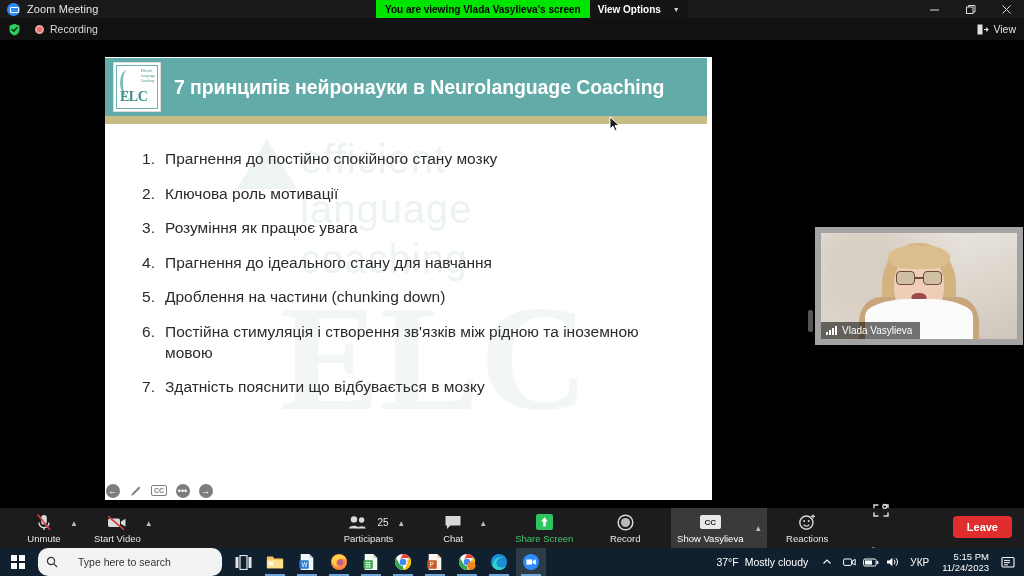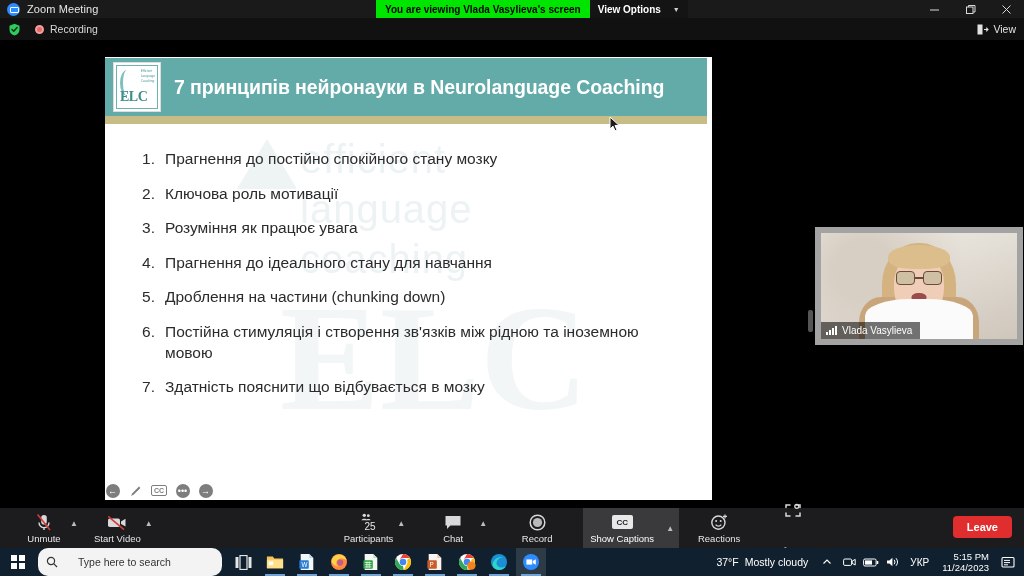--- a/index.html
+++ b/index.html
@@ -309,23 +309,22 @@
     position: absolute; left: 0; right: 0; bottom: 28px; height: 40px;
     background: #1c1c1e; display: flex; align-items: center;
   }
   .tool {
     display: flex; flex-direction: column; align-items: center;
     justify-content: center; height: 40px; min-width: 52px;
     color: #e7e7e7; font-size: 9.5px; cursor: pointer; position: relative;
     padding: 0 4px;
   }
   .tool .ti {
-    height: 19px; display: flex; align-items: center; justify-content: center;
+    height: 19px; display: flex; align-items: center; justify-content: flex-end;
     margin-bottom: 1px;
-    flex-direction: column;
   }
   .tool .tl { white-space: nowrap; }
   .caret {
     font-size: 8px; color: #bdbdbd; align-self: center; margin: 0 2px 10px 0;
     cursor: pointer;
   }
   .tool.green .tl { color: #3cc76a; }
   .tool.active { background: #3a3a3c; }
   .tool.active .ti, .tool.active .tl { color: #fff; }
   .cc-box {
@@ -608,36 +607,45 @@
   <div class="tool" style="margin-left:20px;">
     <span class="ti">
       <svg width="18" height="17" viewBox="0 0 18 17">
         <path d="M1.5 2 H16.5 V11.6 H6.4 L3 15 V11.6 H1.5 Z" fill="#d9d9d9"></path>
       </svg>
     </span>
     <span class="tl">Chat</span>
   </div>
   <span class="caret">▲</span>
 
+  <div class="tool green" style="margin-left:22px;">
+    <span class="ti">
+      <svg width="19" height="18" viewBox="0 0 19 18">
+        <rect x="1" y="1" width="17" height="16" rx="2" fill="#2dc35e"></rect>
+        <path d="M9.5 4.3 L13 8.4 H10.8 V13.4 H8.2 V8.4 H6 Z" fill="#ffffff"></path>
+      </svg>
+    </span>
+    <span class="tl">Share Screen</span>
+  </div>
 
   <div class="tool" style="margin-left:22px;">
     <span class="ti">
       <svg width="17" height="17" viewBox="0 0 17 17">
         <circle cx="8.5" cy="8.5" r="7.3" fill="none" stroke="#d9d9d9" stroke-width="1.5"></circle>
         <circle cx="8.5" cy="8.5" r="4.6" fill="#b9b9b9"></circle>
       </svg>
     </span>
     <span class="tl">Record</span>
   </div>
 
   <div class="tool active" style="margin-left:20px; min-width:78px;">
     <span class="ti">
       <span class="cc-box">CC</span>
     </span>
-    <span class="tl">Show Captions</span>
+    <span class="tl">Show Vasylieva</span>
   </div>
   <span class="caret" style="background:#3a3a3c; height:40px; display:flex; align-items:center; margin:0; padding:0 5px;">▲</span>
 
   <div class="tool" style="margin-left:14px;">
     <span class="ti">
       <svg width="19" height="18" viewBox="0 0 19 18">
         <circle cx="8.4" cy="9.6" r="6.6" fill="none" stroke="#d9d9d9" stroke-width="1.4"></circle>
         <circle cx="6.1" cy="8" r="1" fill="#d9d9d9"></circle>
         <circle cx="10.7" cy="8" r="1" fill="#d9d9d9"></circle>
         <path d="M5.6 11.6 A3.4 3.4 0 0 0 11.2 11.6" fill="none" stroke="#d9d9d9" stroke-width="1.2"></path>

